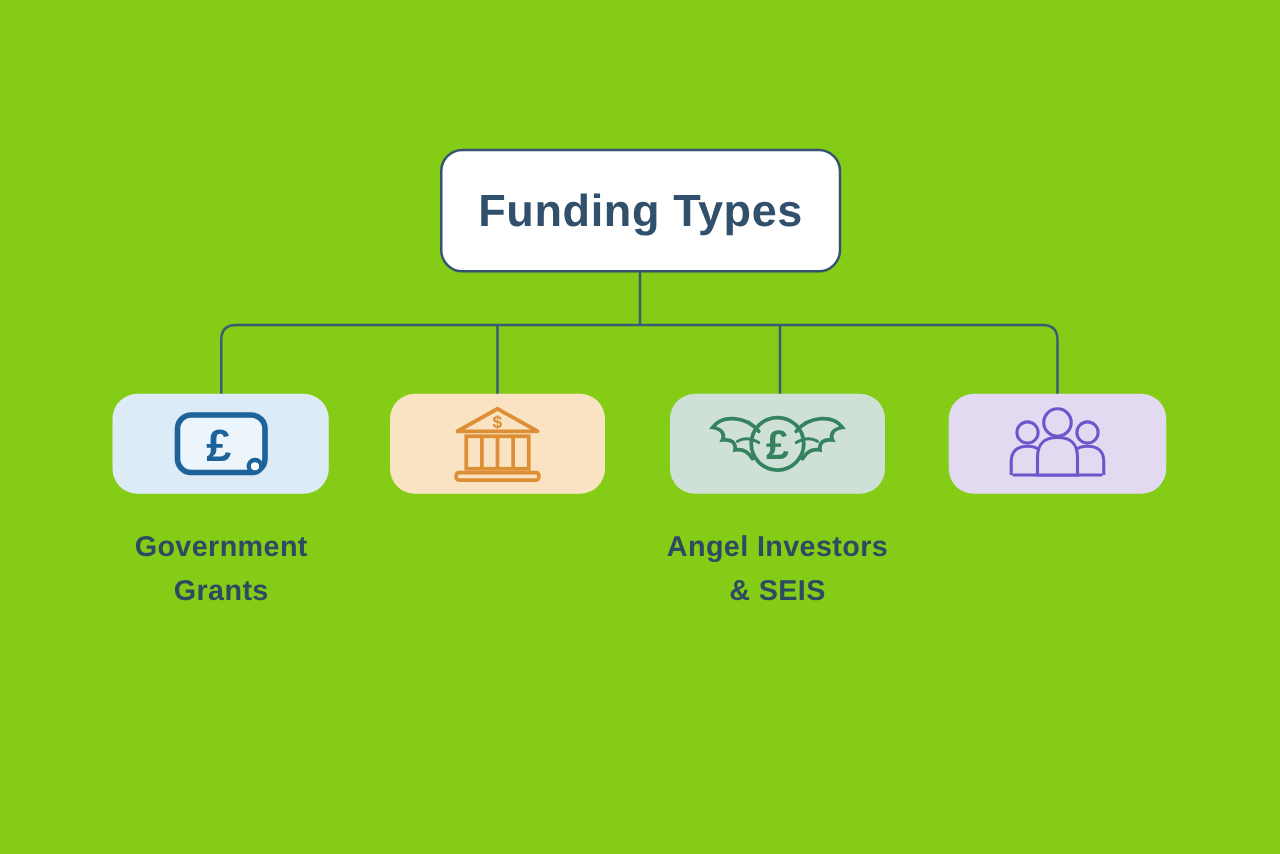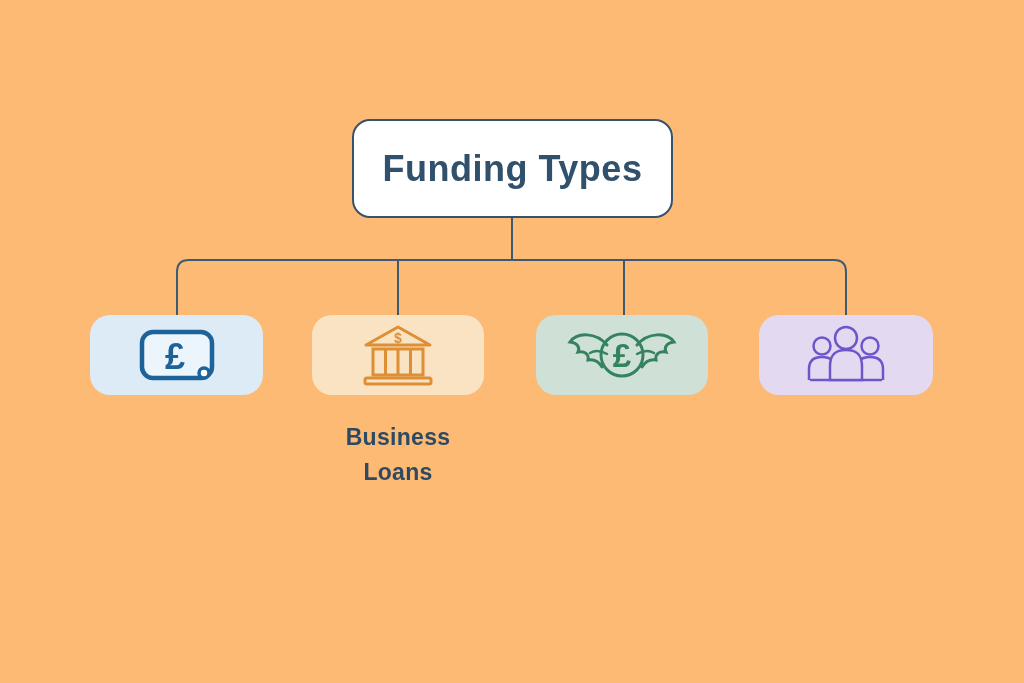--- a/index.html
+++ b/index.html
@@ -3,21 +3,21 @@
 <meta charset="utf-8">
 <style>
   html, body {
     margin: 0; padding: 0;
     background: #ffffff;
     font-family: "Liberation Sans", "DejaVu Sans", sans-serif;
   }
   .canvas {
     position: relative;
     width: 1024px; height: 683px;
-    background: #fdba74;
+    background: #84cc16;
     overflow: hidden;
   }
   
   .root-node {
     position: absolute;
     left: 352px; top: 119px;
     width: 317px; height: 95px;
     background: #ffffff;
     border: 2.5px solid #35536e;
     border-radius: 18px;
@@ -126,16 +126,18 @@
         <circle cx="24" cy="23" r="8.5" stroke-width="2.5" fill="none"></circle>
         <path d="M11 57 V46 C11 38 16 34 24 34 C32 34 37 38 37 46 V57" stroke-width="2.5" fill="none"></path>
         <circle cx="72" cy="23" r="8.5" stroke-width="2.5" fill="none"></circle>
         <path d="M59 57 V46 C59 38 64 34 72 34 C80 34 85 38 85 46 V57" stroke-width="2.5" fill="none"></path>
         <path d="M32 57 V43 C32 31 38 27 48 27 C58 27 64 31 64 43 V57 Z" stroke-width="2.5" style="fill: rgb(227, 218, 241);"></path>
         <circle cx="48" cy="15" r="11" stroke-width="2.5" style="fill: rgb(227, 218, 241);"></circle>
       </svg>
     </span>
   </div>
 
-  <div class="node-label label-2" style="color: rgb(46, 74, 99);">Business
-Loans</div>
+  <div class="node-label label-1" style="color: rgb(46, 74, 99);">Government
+Grants</div>
+  <div class="node-label label-3" style="color: rgb(46, 74, 99);">Angel Investors
+&amp; SEIS</div>
 
 </div>
 
 </body></html>

